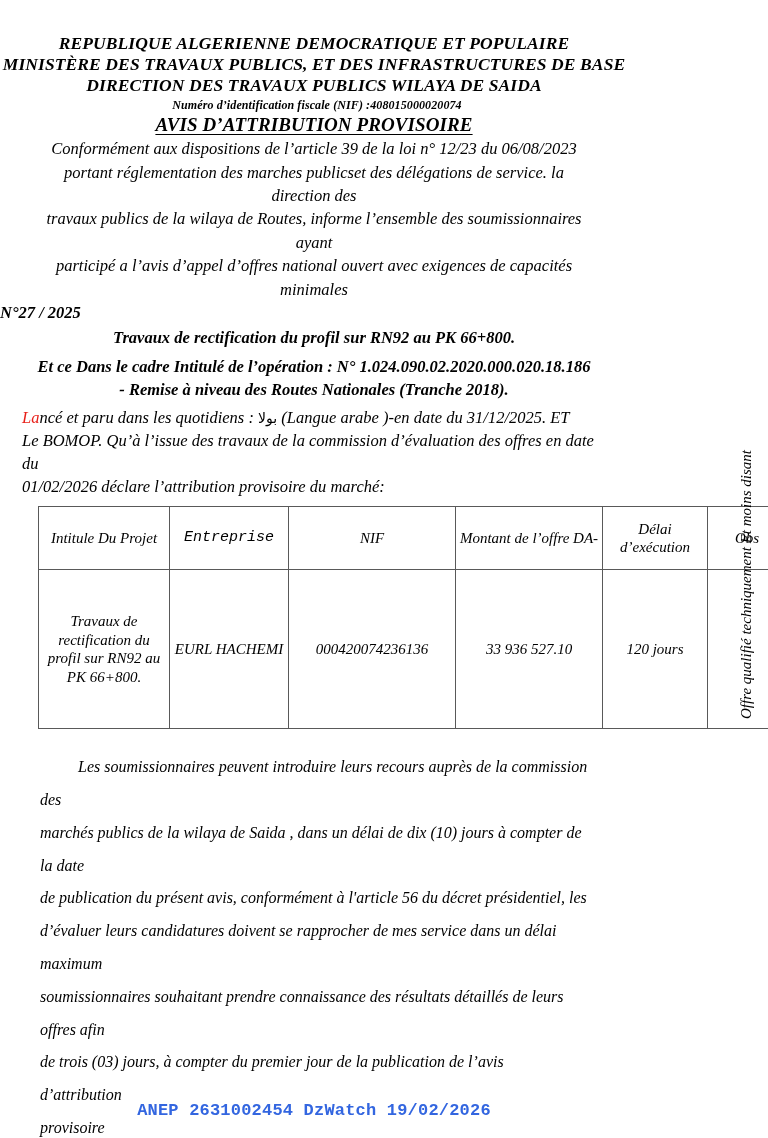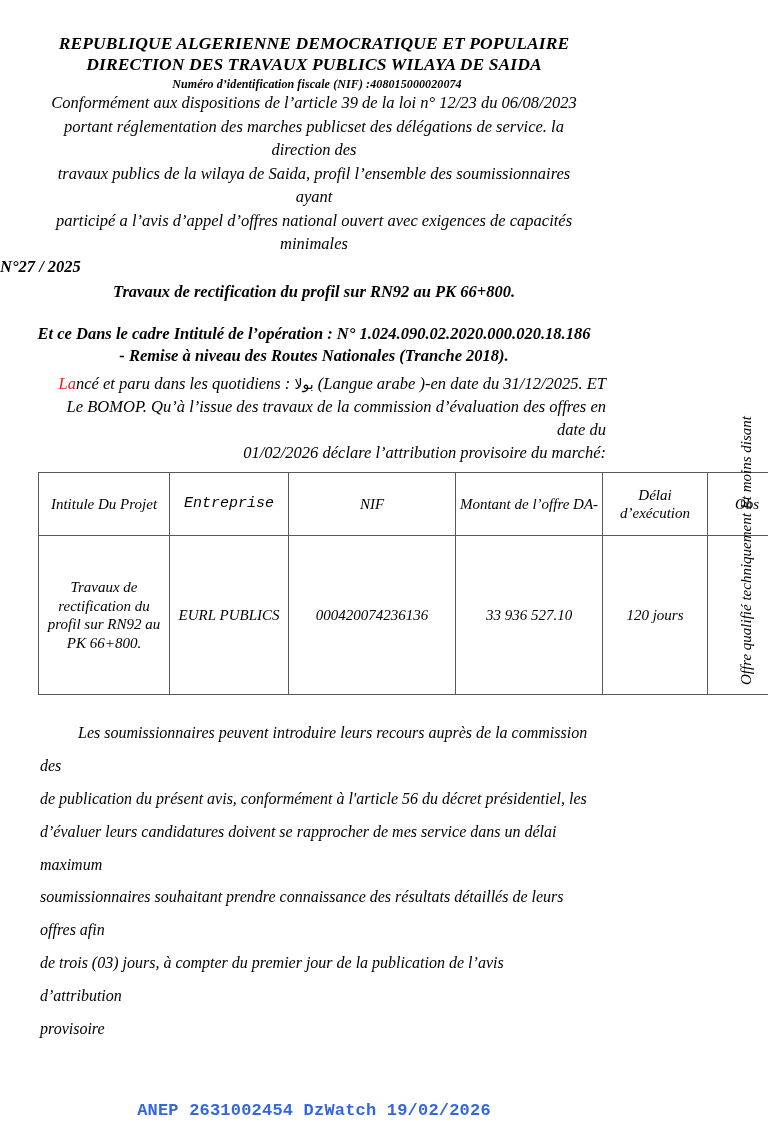--- a/index.html
+++ b/index.html
@@ -67,37 +67,36 @@
   .subject {
     margin-top: 2px;
     text-align: center;
     font-style: italic;
     font-weight: bold;
     font-size: 16.5px;
     line-height: 1.4;
   }
 
   .opblock {
-    margin-top: 19px;
+    margin-top: 7px;
     text-align: center;
     font-style: italic;
     font-weight: bold;
     font-size: 16.5px;
     line-height: 1.36;
   }
   .opblock .ln { display: block; }
 
   .pubblock {
     margin-top: 6px;
-    text-align: right;
+    text-align: left;
     font-style: italic;
     font-size: 16.5px;
     line-height: 1.38;
     padding: 0 22px;
-    margin-left: 36px;
   }
   .pubblock .ln { display: block; }
   .red { color: #e8201a; }
   .ar { font-family: "DejaVu Sans", sans-serif; font-style: normal; font-size: 14px; }
 
   
   .tbl-wrap {
     margin: 8px 38px 0 38px;
   }
   table.award {
@@ -167,28 +166,30 @@
     letter-spacing: 0.2px;
   }
 </style>
 </head>
 <body>
 
 <div class="page">
 
   <div class="header">
     <div class="hline h1">REPUBLIQUE ALGERIENNE DEMOCRATIQUE ET POPULAIRE</div>
+    <div class="hline h2">MINISTÈRE DES TRAVAUX PUBLICS,  ET DES INFRASTRUCTURES DE BASE</div>
     <div class="hline h3">DIRECTION DES TRAVAUX PUBLICS WILAYA DE SAIDA</div>
     <div class="hline h4">Numéro d’identification fiscale (NIF) :408015000020074</div>
+    <div class="hline h5">AVIS D’ATTRIBUTION PROVISOIRE</div>
   </div>
 
   <div class="intro">
     <span class="ln">Conformément aux dispositions de l’article 39 de la loi n° 12/23 du 06/08/2023</span>
     <span class="ln">portant réglementation des marches publicset des délégations de service. la direction  des</span>
-    <span class="ln">travaux publics de la wilaya de Saida, profil l’ensemble des soumissionnaires ayant</span>
+    <span class="ln">travaux publics de la wilaya de Routes, informe l’ensemble des soumissionnaires ayant</span>
     <span class="ln">participé a l’avis d’appel d’offres national ouvert  avec exigences de capacités minimales</span>
   </div>
 
   <div class="numline">N°27  / 2025</div>
 
   <div class="subject">Travaux de rectification du profil sur RN92 au PK 66+800.</div>
 
   <div class="opblock">
     <span class="ln">Et ce Dans le cadre Intitulé de l’opération : N° 1.024.090.02.2020.000.020.18.186</span>
     <span class="ln">- Remise à niveau des Routes Nationales (Tranche 2018).</span>
@@ -208,34 +209,35 @@
           <th class="col-2">Entreprise</th>
           <th class="col-3">NIF</th>
           <th class="col-4">Montant de l’offre DA-</th>
           <th class="col-5">Délai d’exécution</th>
           <th class="col-6">Obs</th>
         </tr>
       </thead>
       <tbody>
         <tr>
           <td>Travaux de rectification du profil sur RN92 au PK 66+800.</td>
-          <td>EURL PUBLICS</td>
+          <td>EURL HACHEMI</td>
           <td>000420074236136</td>
           <td>33 936 527.10</td>
           <td>120 jours</td>
           <td class="obs-cell">
             <span class="obs-rot">Offre qualifié techniquement Et moins disant</span>
           </td>
         </tr>
       </tbody>
     </table>
   </div>
 
   <div class="closing">
     <span class="ln first">Les soumissionnaires peuvent introduire leurs recours auprès de la commission des</span>
+    <span class="ln">marchés publics de la wilaya de Saida , dans un délai de dix (10) jours à compter de la date</span>
     <span class="ln">de publication du présent avis, conformément à l'article 56 du décret présidentiel, les</span>
     <span class="ln">d’évaluer leurs candidatures doivent se rapprocher de mes service dans un délai maximum</span>
     <span class="ln">soumissionnaires souhaitant prendre connaissance des résultats détaillés de leurs offres afin</span>
     <span class="ln">de trois (03) jours, à compter du premier jour de la publication de  l’avis d’attribution</span>
     <span class="ln">provisoire</span>
   </div>
 
   <div class="footer" style="color: rgb(51, 102, 224);">ANEP 2631002454 DzWatch 19/02/2026</div>
 
 </div>

